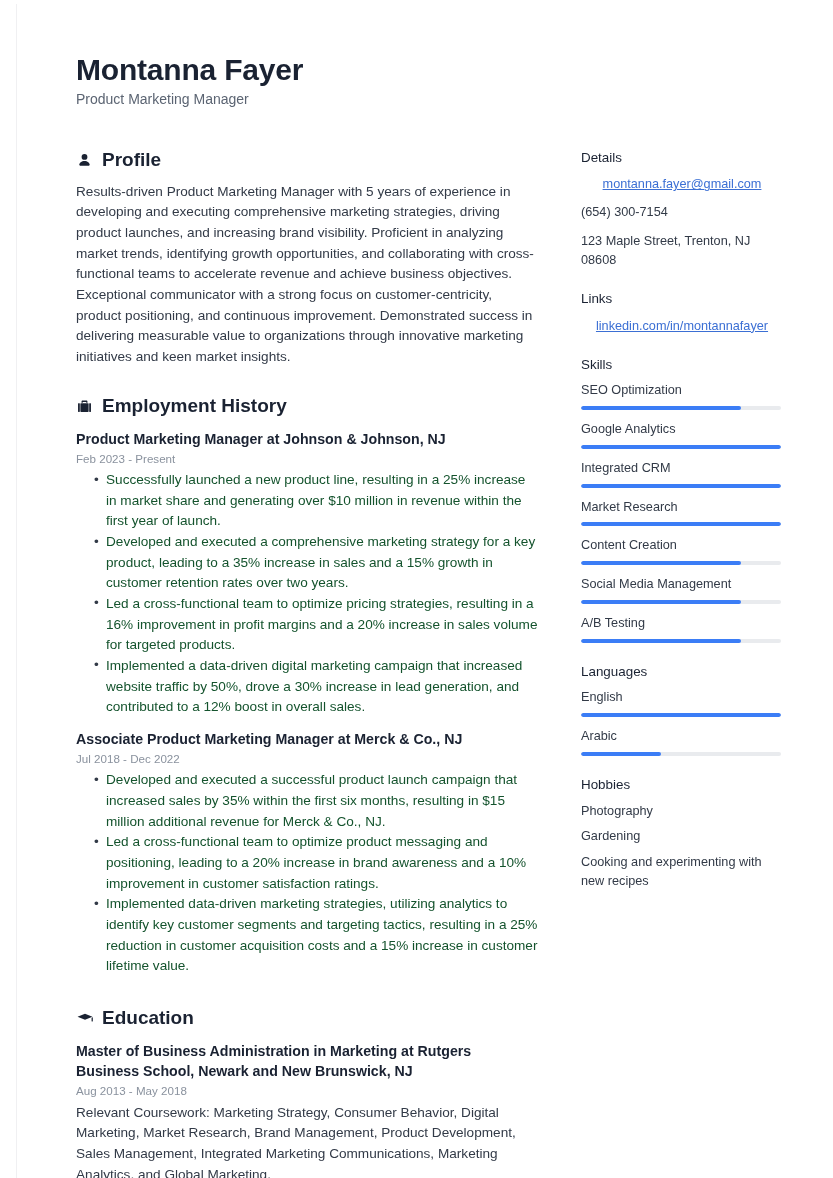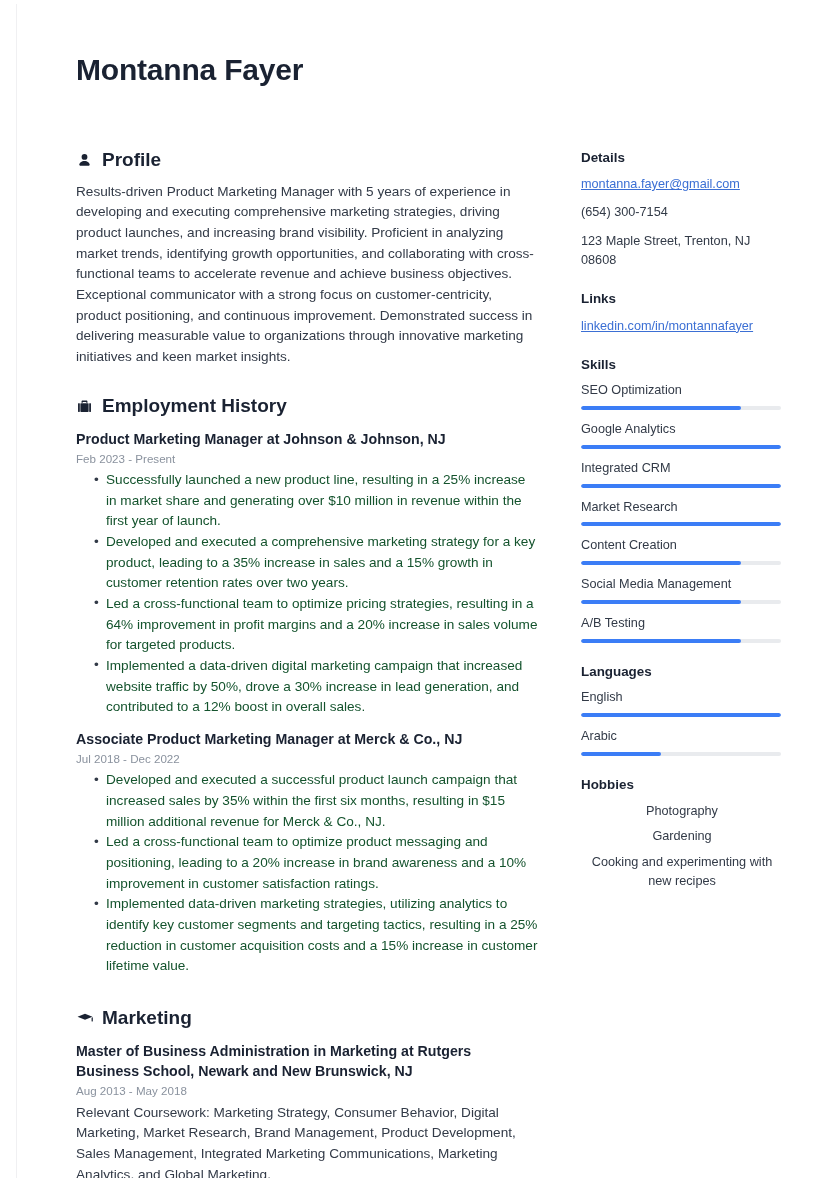--- a/index.html
+++ b/index.html
@@ -139,40 +139,41 @@
   
   .sidebar {
     position: absolute;
     left: 565px;
     top: 145px;
     width: 202px;
   }
   .side-block { margin-bottom: 20px; }
   .side-title {
     font-size: 13.4px;
-    font-weight: 700;
+    font-weight: 400;
     color: #1a2232;
     margin-bottom: 9px;
     line-height: 1.3;
   }
   .side-text {
     font-size: 12.7px;
     line-height: 1.52;
     color: #323a47;
     margin-bottom: 9px;
   }
   .side-link {
     font-size: 12.7px;
     line-height: 1.5;
     color: #3b6fd4;
     text-decoration: underline;
     word-break: break-all;
     display: block;
     margin-bottom: 9px;
     cursor: pointer;
+    text-align: center;
   }
 
   .rate-item { margin-bottom: 11px; }
   .rate-label {
     font-size: 12.7px;
     color: #323a47;
     line-height: 1.4;
     margin-bottom: 6px;
   }
   .rate-track {
@@ -189,30 +190,30 @@
     height: 4px;
     background: #3b7df6;
     border-radius: 2px;
   }
 
   .hobby-text {
     font-size: 12.7px;
     line-height: 1.52;
     color: #323a47;
     margin-bottom: 6px;
-    text-align: center;
   }
 </style>
 </head>
 <body>
 
 <div class="page">
 
   <div class="header">
     <div class="name">Montanna Fayer</div>
+    <div class="job-title">Product Marketing Manager</div>
   </div>
 
   <div class="main-col">
 
     <div class="section">
       <div class="section-head">
         <span class="sec-icon">
           <svg width="15" height="15" viewBox="0 0 16 16">
               <circle cx="8" cy="4.2" r="3.1"></circle>
               <path d="M8 8.4c-3.1 0-5.6 1.9-5.6 4.2 0 .5.4.9.9.9h9.4c.5 0 .9-.4.9-.9 0-2.3-2.5-4.2-5.6-4.2z"></path>
@@ -235,21 +236,21 @@
         </span>
         <span class="section-title">Employment History</span>
       </div>
 
       <div class="entry">
         <div class="entry-title">Product Marketing Manager at Johnson &amp; Johnson, NJ</div>
         <div class="entry-date">Feb 2023 - Present</div>
         <ul class="bullets">
           <li>Successfully launched a new product line, resulting in a 25% increase in market share and generating over $10 million in revenue within the first year of launch.</li>
           <li>Developed and executed a comprehensive marketing strategy for a key product, leading to a 35% increase in sales and a 15% growth in customer retention rates over two years.</li>
-          <li>Led a cross-functional team to optimize pricing strategies, resulting in a 64% improvement in profit margins and a 20% increase in sales volume for targeted products.</li>
+          <li>Led a cross-functional team to optimize pricing strategies, resulting in a 16% improvement in profit margins and a 20% increase in sales volume for targeted products.</li>
           <li>Implemented a data-driven digital marketing campaign that increased website traffic by 50%, drove a 30% increase in lead generation, and contributed to a 12% boost in overall sales.</li>
         </ul>
       </div>
 
       <div class="entry">
         <div class="entry-title">Associate Product Marketing Manager at Merck &amp; Co., NJ</div>
         <div class="entry-date">Jul 2018 - Dec 2022</div>
         <ul class="bullets">
           <li>Developed and executed a successful product launch campaign that increased sales by 35% within the first six months, resulting in $15 million additional revenue for Merck &amp; Co., NJ.</li>
           <li>Led a cross-functional team to optimize product messaging and positioning, leading to a 20% increase in brand awareness and a 10% improvement in customer satisfaction ratings.</li>
@@ -259,21 +260,21 @@
     </div>
 
     <div class="section gap-edu">
       <div class="section-head">
         <span class="sec-icon">
           <svg width="16" height="13" viewBox="0 0 18 13">
               <path d="M9 1.2 0.6 4.6 9 8l8.4-3.4L9 1.2z"></path>
               <path d="M16.4 5.6v3.6c0 .35.3.6.7.6s.7-.25.7-.6V5.1l-1.4.5z"></path>
             </svg>
         </span>
-        <span class="section-title">Marketing</span>
+        <span class="section-title">Education</span>
       </div>
 
       <div class="entry">
         <div class="entry-title">Master of Business Administration in Marketing at Rutgers Business School, Newark and New Brunswick, NJ</div>
         <div class="entry-date">Aug 2013 - May 2018</div>
         <div class="entry-desc">Relevant Coursework: Marketing Strategy, Consumer Behavior, Digital Marketing, Market Research, Brand Management, Product Development, Sales Management, Integrated Marketing Communications, Marketing Analytics, and Global Marketing.</div>
       </div>
     </div>
 
   </div>

